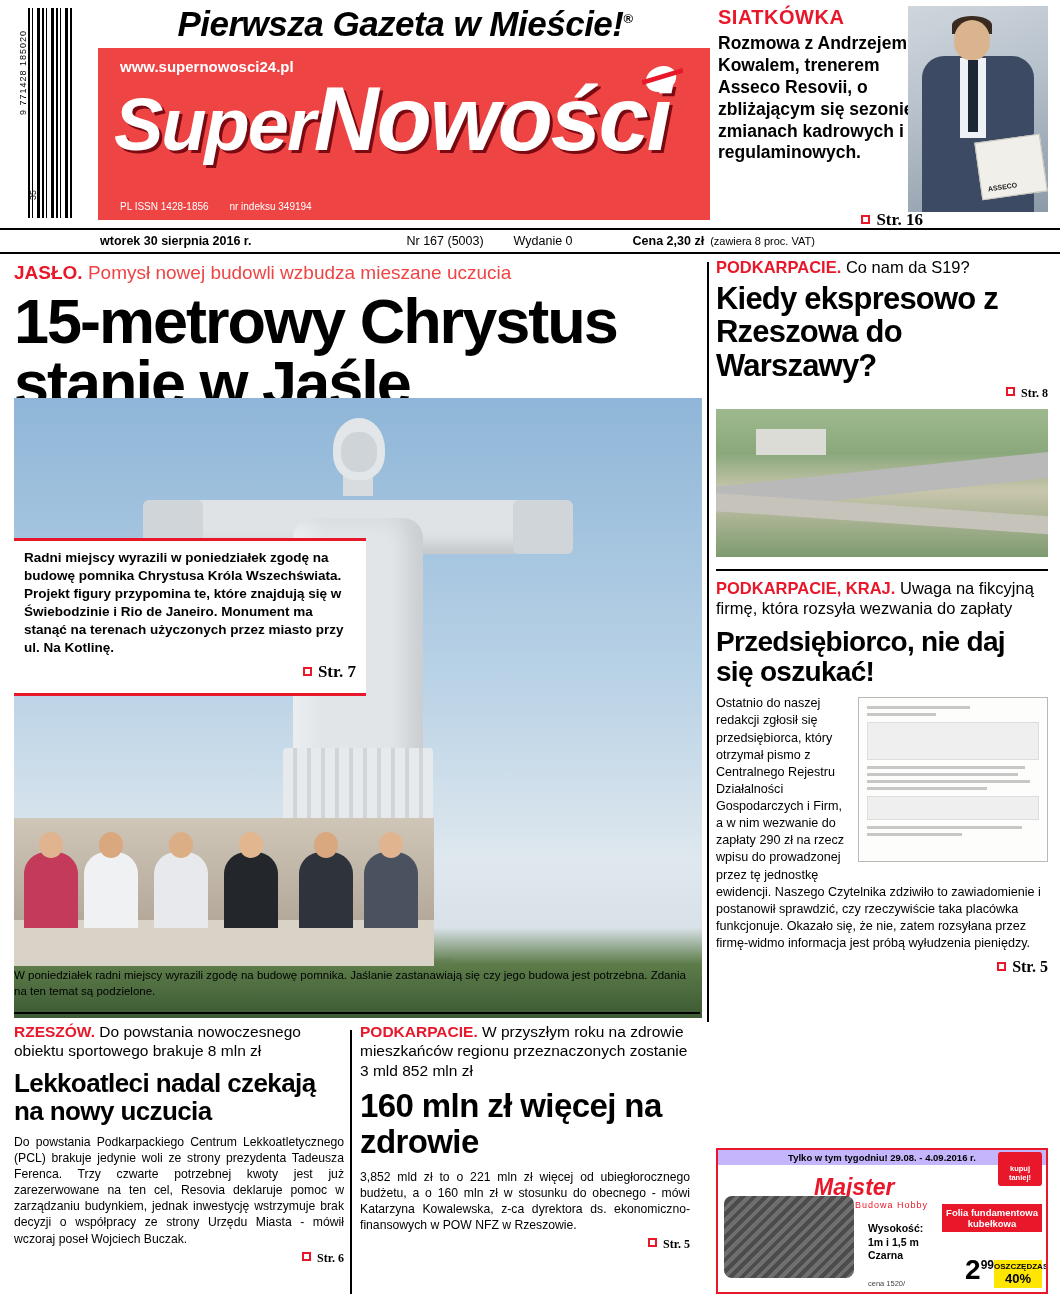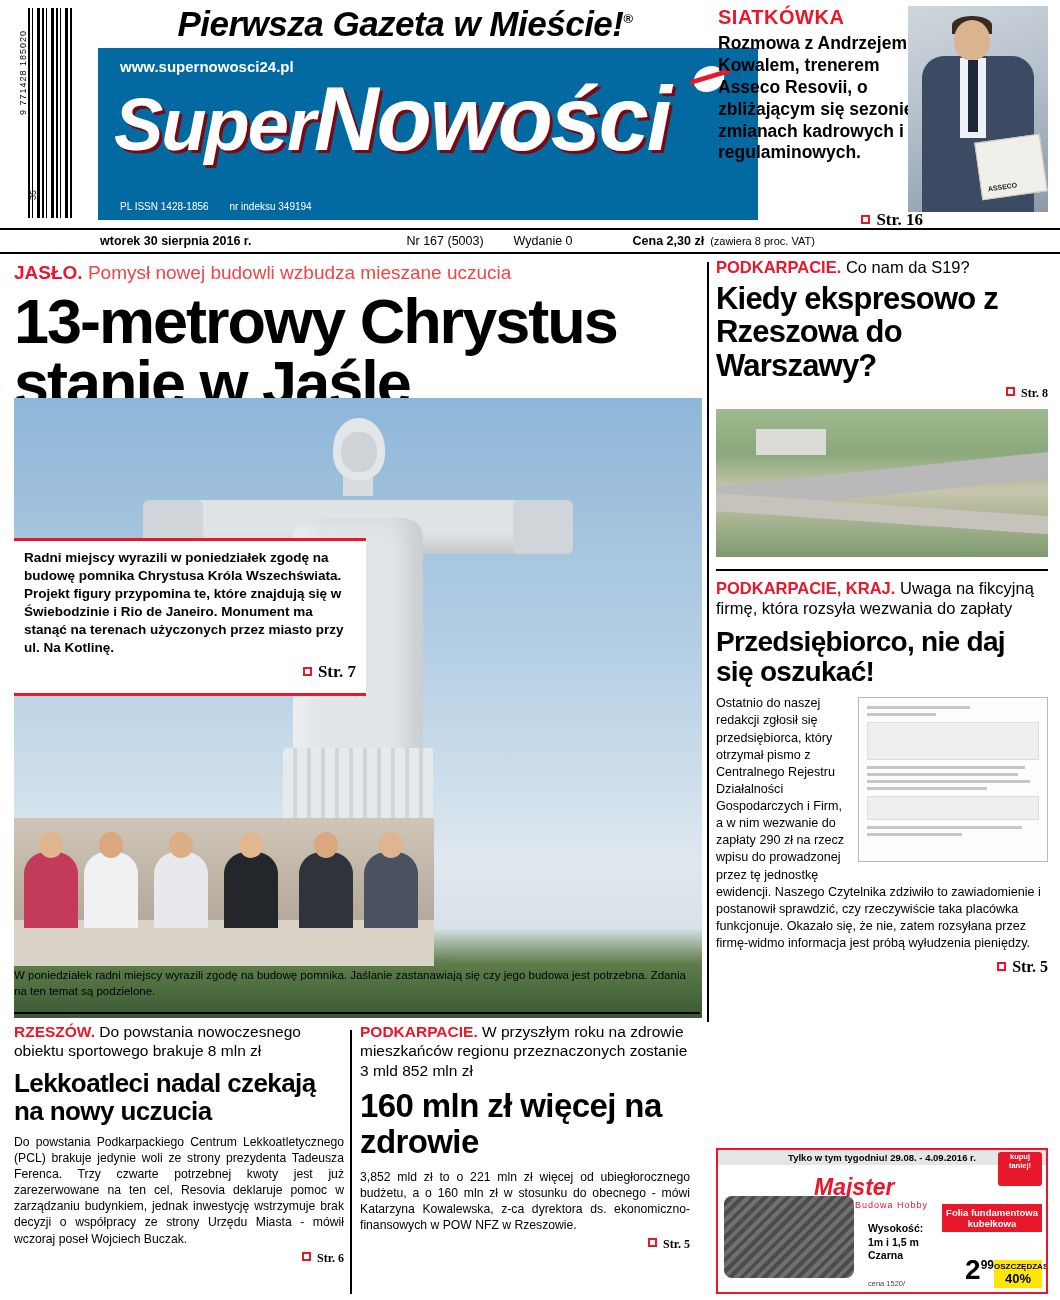--- a/index.html
+++ b/index.html
@@ -34,22 +34,22 @@
   }
   .slogan {
     position:absolute; left:95px; top:4px; width:620px;
     text-align:center;
     font-size:35px; font-weight:bold; font-style:italic;
     letter-spacing:-0.5px;
     font-family:"Liberation Sans", sans-serif;
   }
   .slogan sup { font-size:13px; vertical-align:super; font-style:normal;}
   .logo-box {
-    position:absolute; left:98px; top:48px; width:660px; height:172px;
-    background:#0369a1;
+    position:absolute; left:98px; top:48px; width:612px; height:172px;
+    background:#ef4444;
   }
   .logo-url {
     position:absolute; left:22px; top:10px;
     color:#fff; font-size:15px; font-weight:bold;
   }
   .logo-text {
     position:absolute; left:16px; top:26px;
     color:#fff; font-size:74px; font-weight:bold; font-style:italic;
     letter-spacing:-2px; line-height:1;
     text-shadow: 3px 3px 0 #7a0a12;
@@ -200,24 +200,24 @@
   }
   .doc-img .ln { height:3px; background:#c7c7c7; margin-bottom:4px; }
   .doc-img .blk { height:38px; background:#efefef; border:1px solid #ddd; margin:6px 0; }
   .r-str { text-align:right; font-family:"Liberation Serif", serif; font-size:16px; font-weight:bold; margin-top:6px; clear:both;}
 
   
   .ad {
     position:absolute; left:716px; top:1148px; width:332px; height:146px;
     border:2px solid #e8172a; background:#fff; overflow:hidden;
   }
-  .ad-top { background:#e5e5e5; color:#000; font-size:9.5px; font-weight:bold; text-align:center; padding:2px 0; }
+  .ad-top { background:#c4b5fd; color:#000; font-size:9.5px; font-weight:bold; text-align:center; padding:2px 0; }
   .ad-brand { position:absolute; left:96px; top:24px; font-size:23px; font-weight:bold; color:#e8172a; font-style:italic; }
   .ad-sub { position:absolute; left:96px; top:50px; font-size:9px; color:#e8172a; letter-spacing:1px; }
-  .ad-tag { position:absolute; right:4px; top:2px; width:44px; height:34px; background:#e8172a; color:#fff; font-size:7.5px; text-align:center; font-weight:bold; padding-top:0; border-radius:3px;}
+  .ad-tag { position:absolute; right:4px; top:2px; width:44px; height:34px; background:#e8172a; color:#fff; font-size:7.5px; text-align:center; font-weight:bold; padding-top:12px; border-radius:3px;}
   .ad-roll { position:absolute; left:6px; top:46px; width:130px; height:82px;
     background:repeating-linear-gradient(135deg,#6f6f6f 0 4px,#4c4c4c 4px 8px);
     border-radius:8px; }
   .ad-dim { position:absolute; left:150px; top:72px; font-size:10.5px; font-weight:bold; line-height:1.3; }
   .ad-prodbox { position:absolute; right:4px; top:54px; width:100px; background:#e8172a; color:#fff; font-size:9.5px; font-weight:bold; text-align:center; padding:3px 2px;}
   .ad-price { position:absolute; right:52px; bottom:6px; font-size:28px; font-weight:bold; }
   .ad-price sup { font-size:12px; }
   .ad-unit { position:absolute; right:40px; bottom:10px; font-size:9px; }
   .ad-save { position:absolute; right:4px; bottom:4px; width:48px; background:#ffe600; text-align:center; font-size:8px; font-weight:bold; padding:2px 0;}
   .ad-save b { display:block; font-size:13px; }
@@ -278,21 +278,21 @@
   </div>
 
   <div class="vrule"></div>
 
   <div class="col-left">
     <div class="lead-kicker">
       <span class="kicker-red">JASŁO.</span>
       <span class="rest">Pomysł nowej budowli wzbudza mieszane uczucia</span>
     </div>
     <div class="headline-main">
-      <div>13-metrowy Chrystus</div>
+      <div>15-metrowy Chrystus</div>
       <div>stanie w Jaśle</div>
     </div>
   </div>
 
   <div class="hero">
     <div class="statue">
       <div class="st-arms"></div>
       <div class="st-body"></div>
       <div class="st-robe"></div>
       <div class="st-neck"></div>

